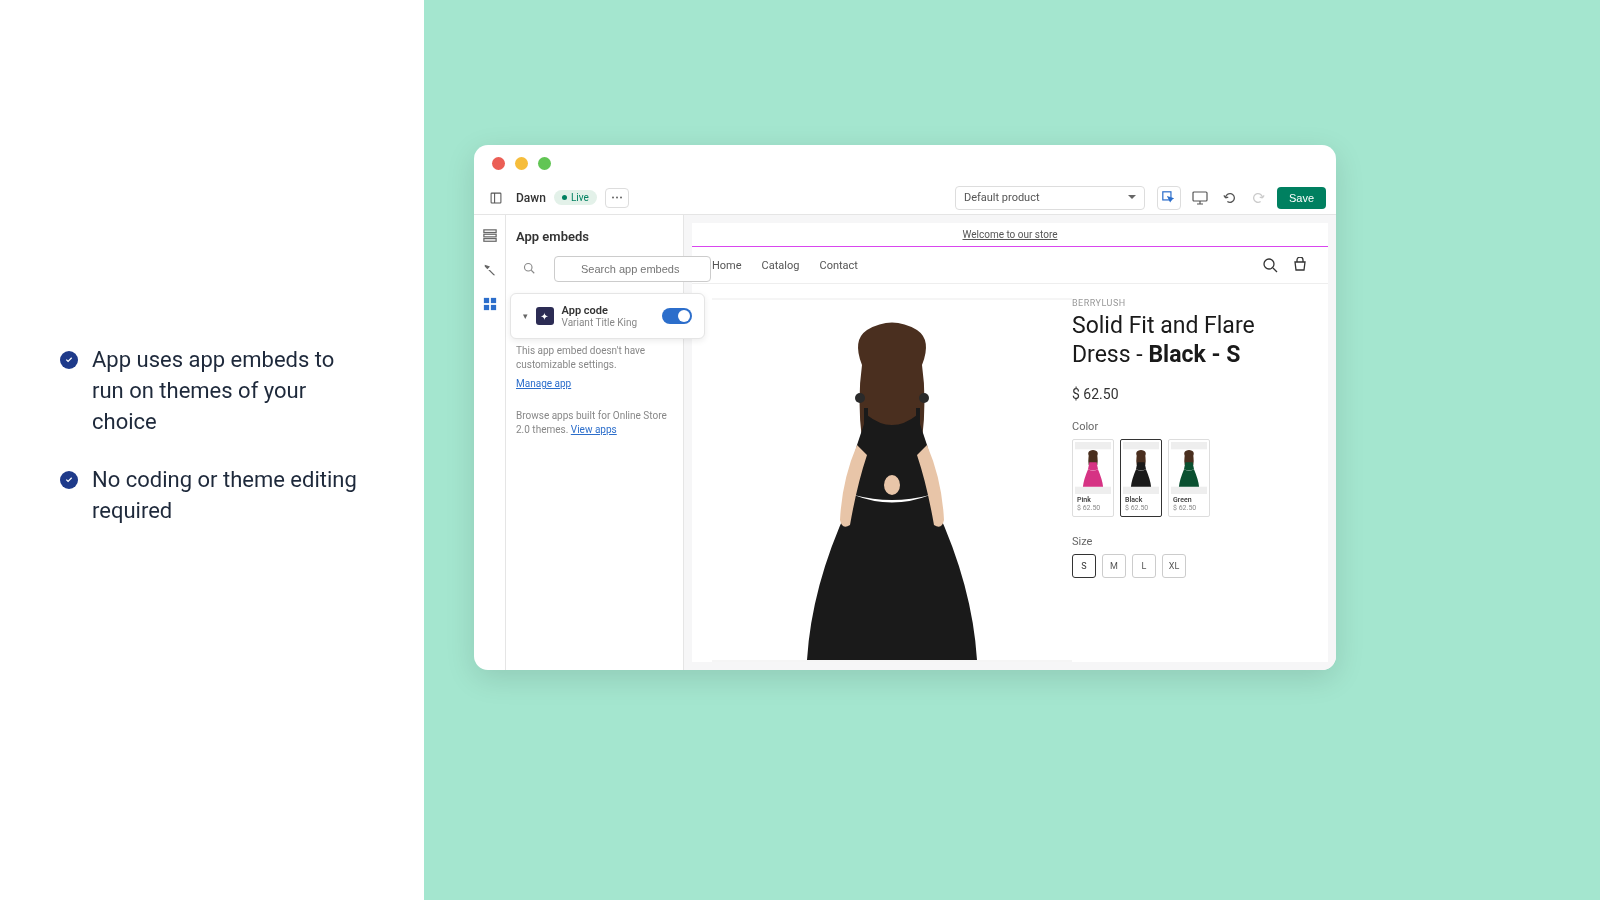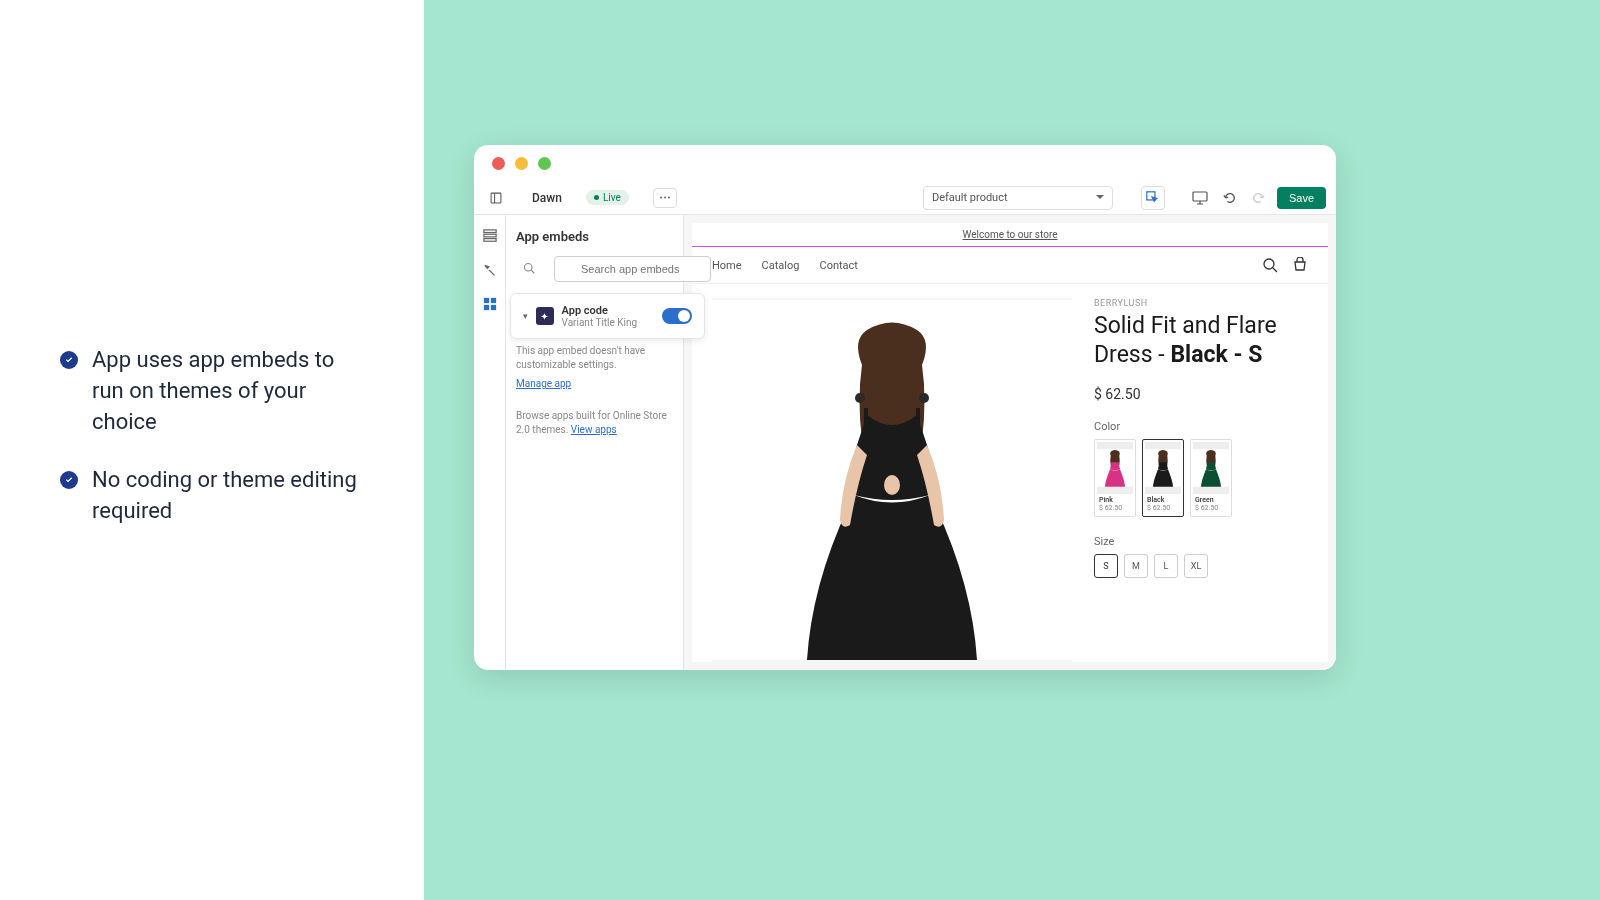--- a/index.html
+++ b/index.html
@@ -9,21 +9,21 @@
 .check-icon { width: 18px; height: 18px; background: #1e3a8a; border-radius: 50%; display: flex; align-items: center; justify-content: center; flex-shrink: 0; margin-top: 6px; }
 .check-icon svg { width: 10px; height: 10px; fill: white; }
 .feature-text { font-size: 22px; color: #1e293b; line-height: 1.4; font-weight: 400; }
 .right-panel { flex: 1; background: #a4e6cf; display: flex; align-items: flex-start; padding-top: 145px; padding-left: 50px; }
 .browser-window { width: 862px; height: 525px; background: #fff; border-radius: 14px; box-shadow: 0 8px 30px rgba(0,0,0,0.12); overflow: hidden; display: flex; flex-direction: column; }
 .browser-titlebar { height: 36px; display: flex; align-items: center; padding: 0 18px; gap: 10px; }
 .traffic-light { width: 13px; height: 13px; border-radius: 50%; }
 .tl-red { background: #eb5e55; }
 .tl-yellow { background: #f6bd3b; }
 .tl-green { background: #61c554; }
-.toolbar { height: 34px; border-bottom: 1px solid #e5e5e5; display: flex; align-items: center; padding: 0 10px; gap: 24px; }
+.toolbar { height: 34px; border-bottom: 1px solid #e5e5e5; display: flex; align-items: center; padding: 0 10px; gap: 8px; }
 .exit-icon { width: 24px; height: 24px; display: flex; align-items: center; justify-content: center; cursor: pointer; }
 .theme-name { font-size: 12px; font-weight: 500; color: #333; }
 .live-badge { font-size: 10px; color: #008060; background: #e3f1e9; border-radius: 10px; padding: 2px 8px; display: flex; align-items: center; gap: 4px; }
 .live-dot { width: 5px; height: 5px; background: #008060; border-radius: 50%; }
 .more-btn { width: 24px; height: 20px; display: flex; align-items: center; justify-content: center; cursor: pointer; border: 1px solid #ddd; border-radius: 4px; }
 .toolbar-spacer { flex: 1; }
 .product-select { width: 190px; height: 24px; border: 1px solid #ddd; border-radius: 4px; font-size: 11px; padding: 0 8px; display: flex; align-items: center; justify-content: space-between; cursor: pointer; color: #555; }
 .inspector-btn { width: 24px; height: 24px; border: 1px solid #ddd; border-radius: 4px; display: flex; align-items: center; justify-content: center; cursor: pointer; margin-left: 4px; }
 .toolbar-right { display: flex; align-items: center; gap: 10px; margin-left: auto; }
 .viewport-btn { width: 22px; height: 22px; display: flex; align-items: center; justify-content: center; cursor: pointer; }
@@ -52,21 +52,21 @@
 .browse-desc { font-size: 10px; color: #888; margin-top: 20px; line-height: 1.4; }
 .view-apps-link { color: #2c6ecb; text-decoration: underline; cursor: pointer; }
 .preview { flex: 1; background: #f6f6f7; padding: 8px; overflow: hidden; }
 .store-frame { background: #fff; width: 100%; height: 100%; display: flex; flex-direction: column; }
 .announce-bar { text-align: center; font-size: 10px; color: #555; padding: 6px 0; border-bottom: 1px solid #d946ef; text-decoration: underline; }
 .store-header { display: flex; align-items: center; padding: 10px 20px; border-bottom: 1px solid #eee; }
 .store-nav { display: flex; gap: 20px; }
 .store-nav-item { font-size: 11px; color: #555; cursor: pointer; }
 .store-header-icons { margin-left: auto; display: flex; gap: 14px; }
 .header-icon { width: 16px; height: 16px; cursor: pointer; color: #333; }
-.product-area { flex: 1; display: flex; padding: 14px 20px 0 20px; gap: 22px; overflow: hidden; }
+.product-area { flex: 1; display: flex; padding: 14px 20px 0 20px; overflow: hidden; }
 .product-image { width: 360px; background: #f5f5f5; display: flex; align-items: flex-start; justify-content: center; overflow: hidden; position: relative; }
 .product-info { flex: 1; }
 .brand-name { font-size: 9px; color: #999; letter-spacing: 0.5px; }
 .product-title { font-size: 23px; color: #1a1a1a; font-weight: 400; margin-top: 4px; line-height: 1.25; }
 .product-title .variant { font-weight: 700; }
 .price { font-size: 14px; color: #333; margin-top: 16px; }
 .option-label { font-size: 11px; color: #666; margin-top: 18px; margin-bottom: 6px; }
 .color-swatches { display: flex; gap: 6px; }
 .swatch { width: 42px; border: 1px solid #ddd; border-radius: 2px; padding: 2px; cursor: pointer; display: flex; flex-direction: column; }
 .swatch.selected { border: 1.5px solid #333; }

